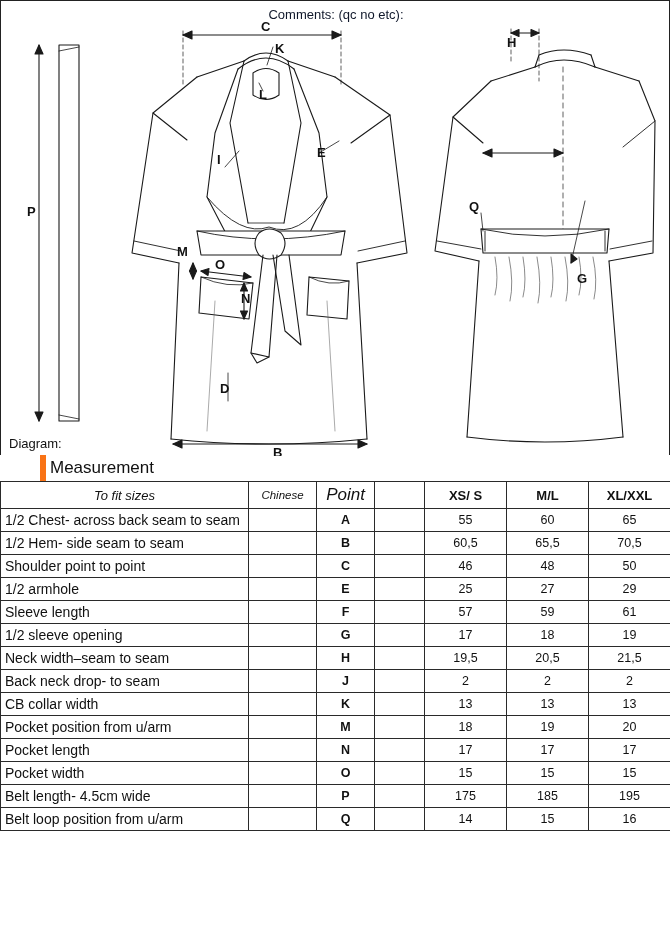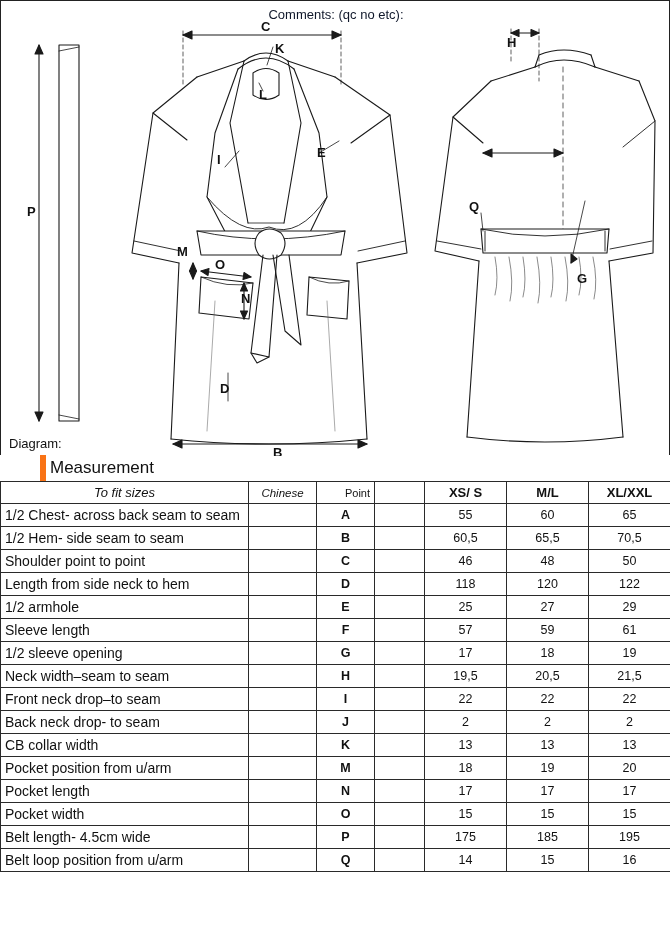--- a/index.html
+++ b/index.html
@@ -70,21 +70,21 @@
     font-size: 12.5px;
   }
   table.meas th, table.meas td {
     border: 1px solid #2a2a2a;
     padding: 3px 4px;
     height: 22px;
     box-sizing: border-box;
   }
   th.c-desc { width: 248px; text-align: center; font-style: italic; font-size: 13px; font-weight: normal; }
   th.c-chinese { width: 68px; text-align: center; font-style: italic; font-size: 11.5px; font-weight: normal; }
-  th.c-point { width: 58px; text-align: right; font-size: 11px; font-weight: normal; }
+  th.c-point { width: 58px; text-align: center; font-style: italic; font-size: 17px; font-weight: normal; }
   th.c-blank { width: 50px; }
   th.c-size { width: 82px; text-align: center; font-weight: bold; font-size: 13px; }
 
   td.desc { text-align: left; font-size: 14px; }
   td.chinese { text-align: center; }
   td.point { text-align: center; font-weight: bold; font-size: 12.5px; }
   td.blank { }
   td.val { text-align: center; font-size: 12.5px; }
 
   .two-line { line-height: 1.15; }
@@ -301,29 +301,20 @@
       <tr>
         <td class="desc">Shoulder point to point</td>
         <td class="chinese"></td>
         <td class="point">C</td>
         <td class="blank"></td>
         <td class="val">46</td>
         <td class="val">48</td>
         <td class="val">50</td>
       </tr>
       <tr>
-        <td class="desc">Length from side neck to hem</td>
-        <td class="chinese"></td>
-        <td class="point">D</td>
-        <td class="blank"></td>
-        <td class="val">118</td>
-        <td class="val">120</td>
-        <td class="val">122</td>
-      </tr>
-      <tr>
         <td class="desc">1/2 armhole</td>
         <td class="chinese"></td>
         <td class="point">E</td>
         <td class="blank"></td>
         <td class="val">25</td>
         <td class="val">27</td>
         <td class="val">29</td>
       </tr>
       <tr>
         <td class="desc">Sleeve length</td>
@@ -346,29 +337,20 @@
       <tr>
         <td class="desc">Neck width–seam to seam</td>
         <td class="chinese"></td>
         <td class="point">H</td>
         <td class="blank"></td>
         <td class="val">19,5</td>
         <td class="val">20,5</td>
         <td class="val">21,5</td>
       </tr>
       <tr>
-        <td class="desc">Front neck drop–to seam</td>
-        <td class="chinese"></td>
-        <td class="point">I</td>
-        <td class="blank"></td>
-        <td class="val">22</td>
-        <td class="val">22</td>
-        <td class="val">22</td>
-      </tr>
-      <tr>
         <td class="desc">Back neck drop- to seam</td>
         <td class="chinese"></td>
         <td class="point">J</td>
         <td class="blank"></td>
         <td class="val">2</td>
         <td class="val">2</td>
         <td class="val">2</td>
       </tr>
       <tr>
         <td class="desc">CB collar width</td>

